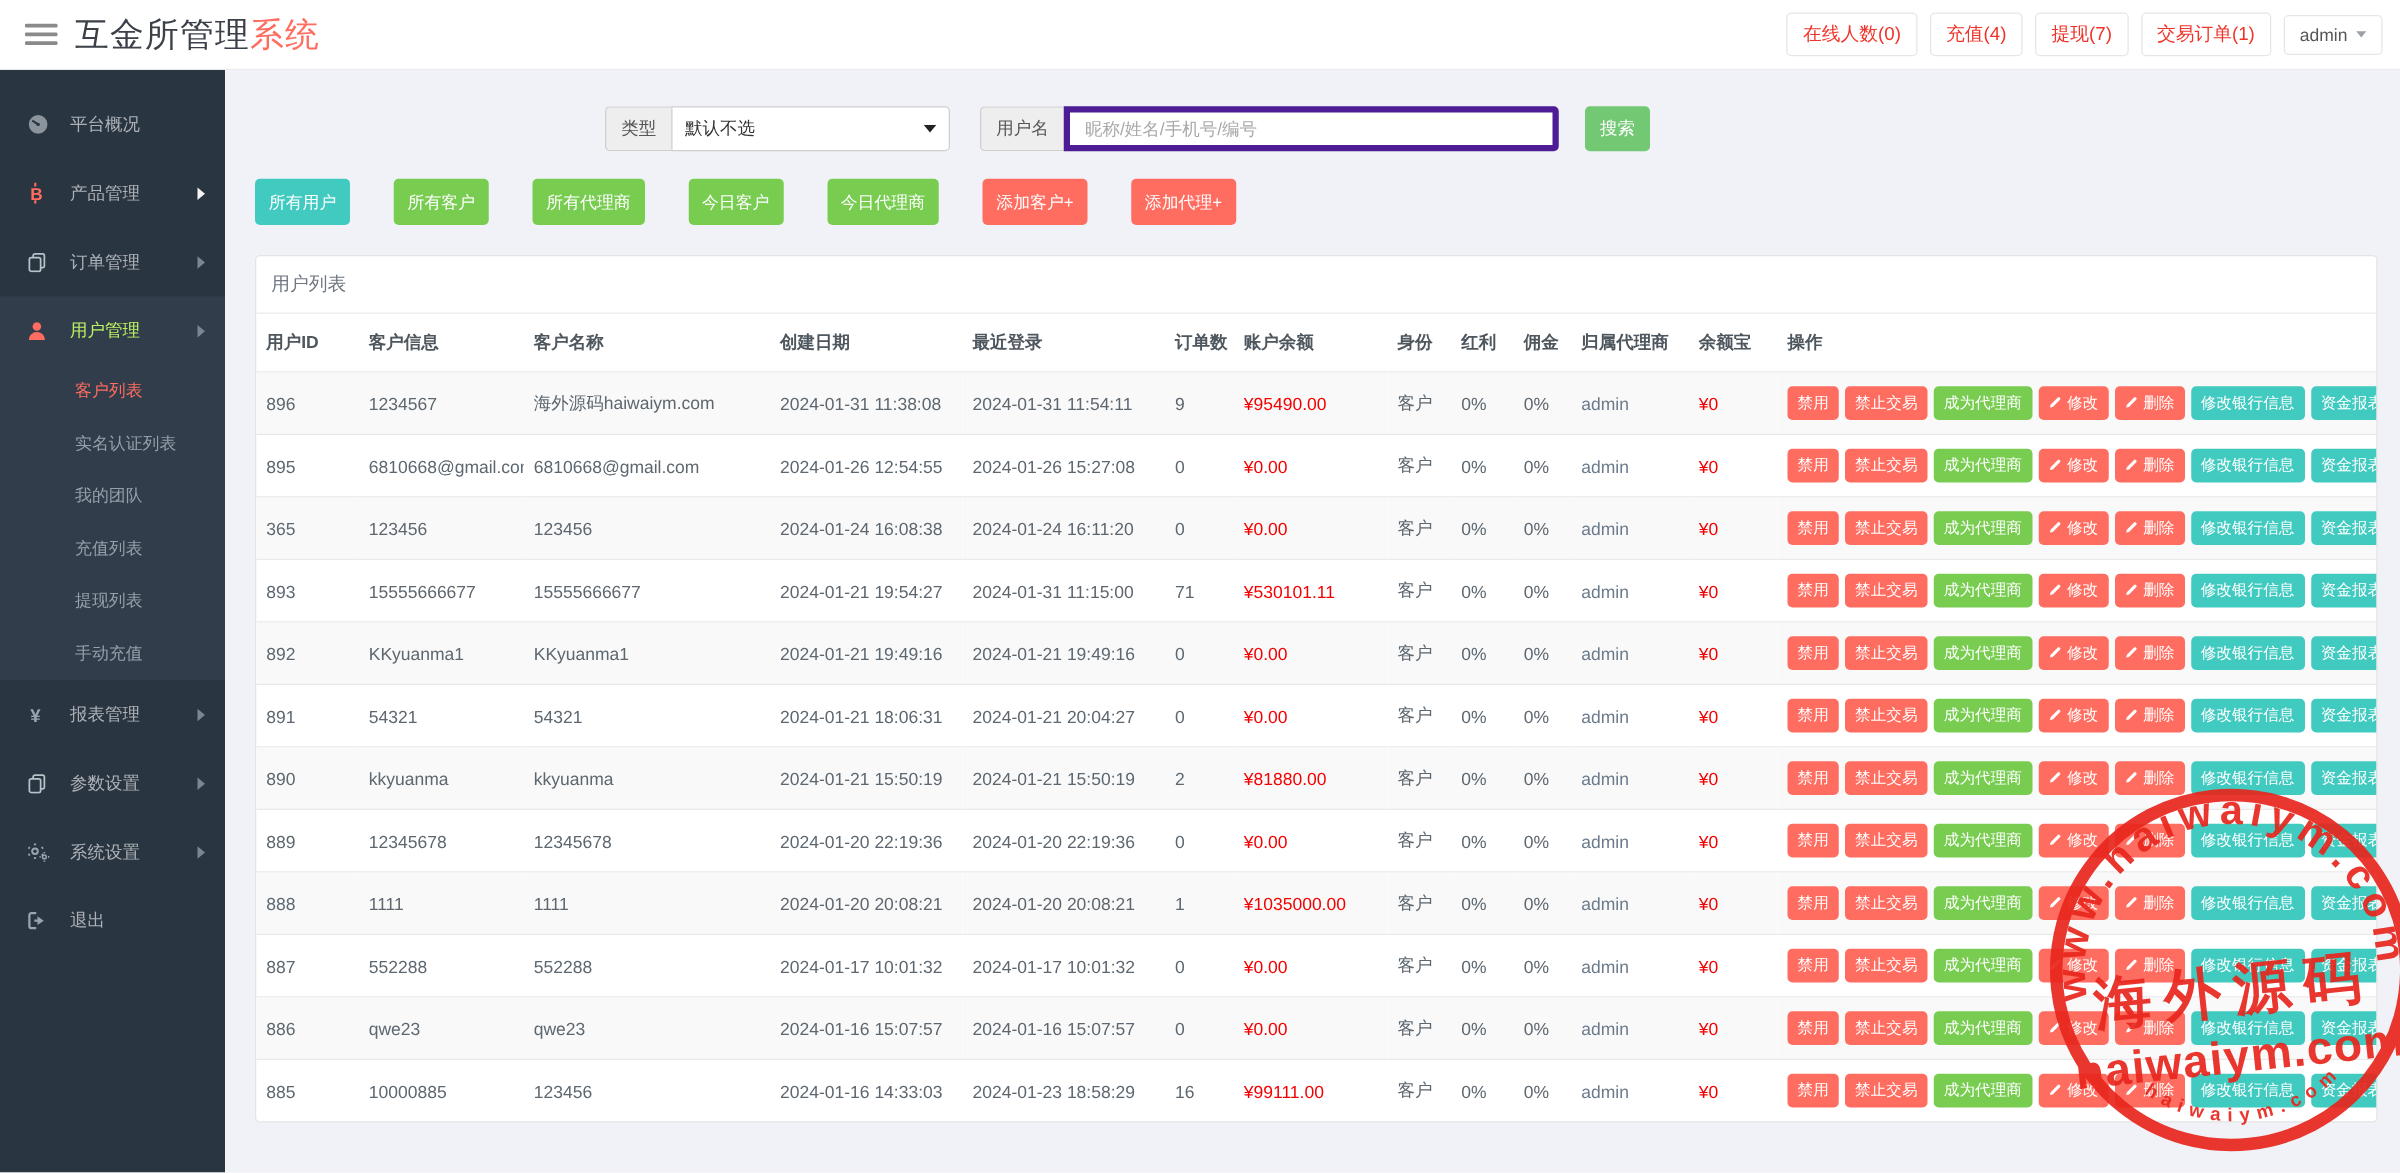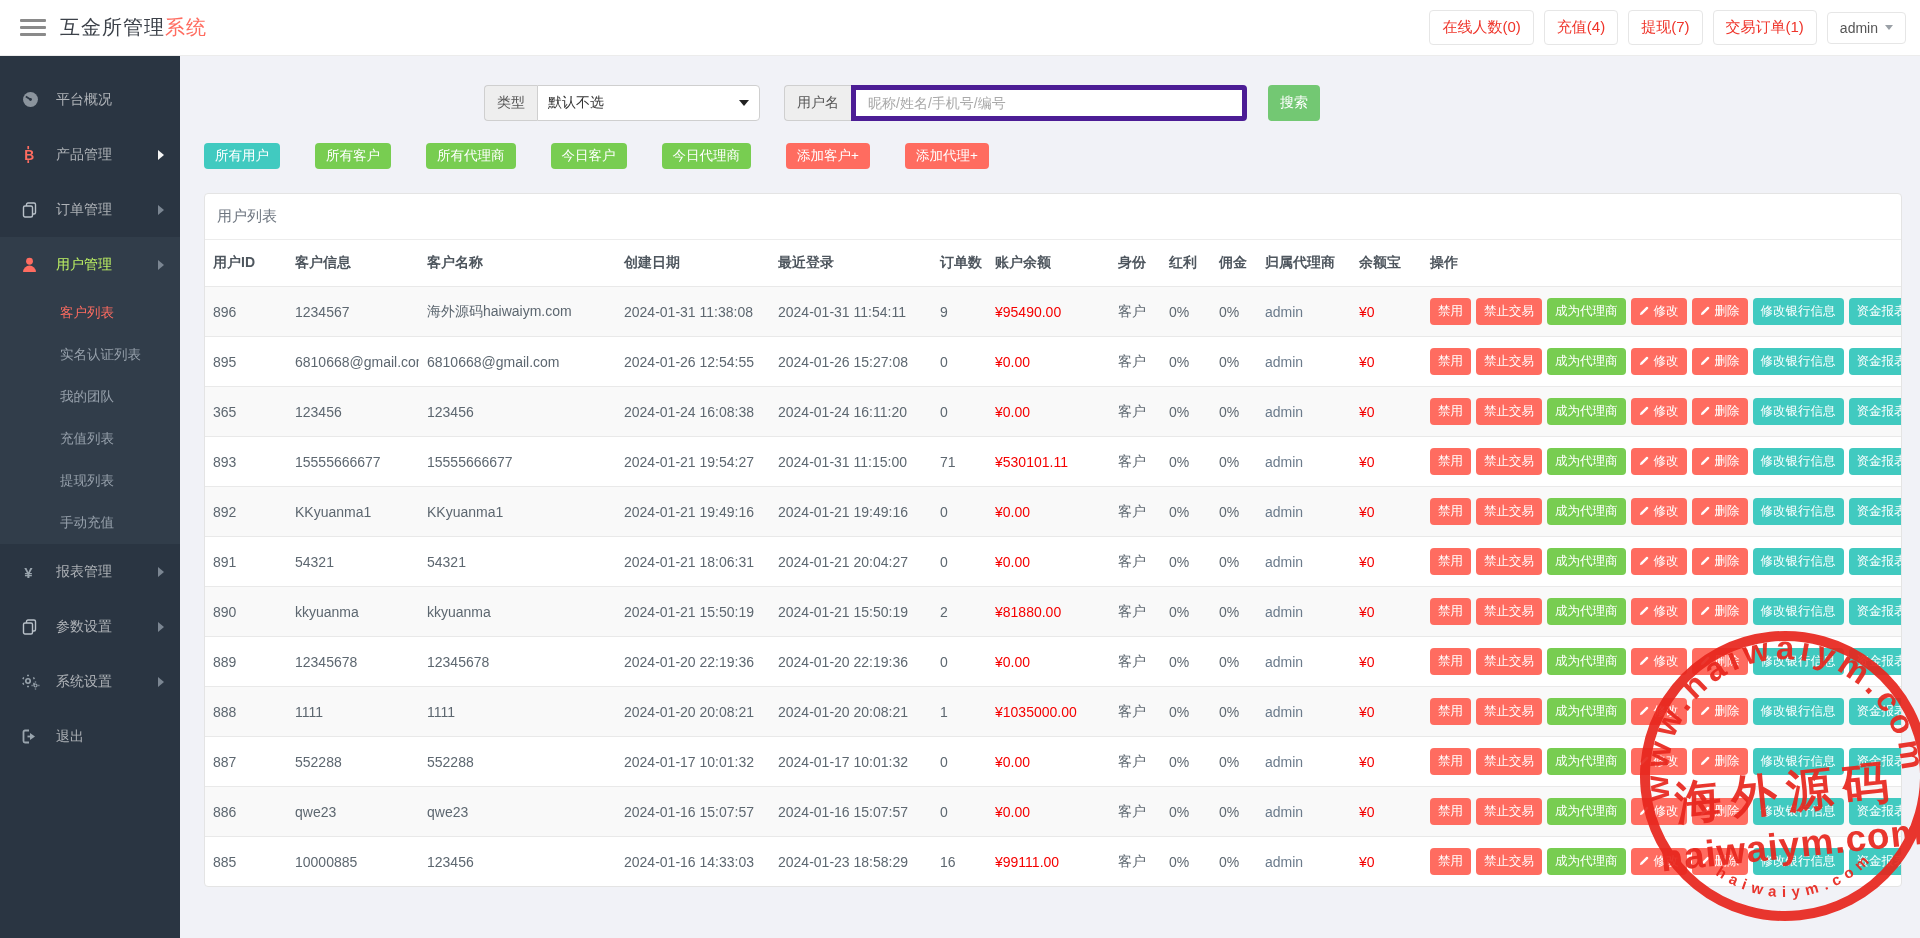--- a/index.html
+++ b/index.html
@@ -4,21 +4,21 @@
 <style>
   * { margin:0; padding:0; box-sizing:border-box; }
   html,body { width:1920px; height:938px; overflow:hidden; background:#f1f2f7;
     font-family:"Liberation Sans","DejaVu Sans",sans-serif; }
 
   
   .topbar { height:56px; background:#fff; display:flex; align-items:center;
     border-bottom:1px solid #ececec; padding:0 14px; }
   .hamburger { width:26px; cursor:pointer; margin:0 14px 0 6px; }
   .hamburger span { display:block; height:3px; background:#8a8a8a; margin:4px 0; border-radius:1px; }
-  .brand { font-size:20px; color:#3c4149; letter-spacing:1px; }
+  .brand { font-size:27px; color:#3c4149; letter-spacing:1px; }
   .brand .accent { color:#ff6c60; }
   .topbar-right { margin-left:auto; display:flex; align-items:center; gap:10px; }
   .stat-btn { background:#fff; border:1px solid #e6e6e6; border-radius:4px;
     color:#ef342a; font-size:15px; padding:7px 12px; cursor:pointer; white-space:nowrap; }
   .user-menu { border:1px solid #e6e6e6; border-radius:4px; padding:7px 12px;
     font-size:14px; color:#555; display:flex; align-items:center; gap:7px; cursor:pointer; }
   .caret-down { width:0; height:0; border-left:4px solid transparent;
     border-right:4px solid transparent; border-top:5px solid #9aa0a6; }
 
   
@@ -55,21 +55,21 @@
     border-right:5px solid transparent; border-top:6px solid #222; }
   .ig-input { width:396px; border:5px solid #4c1d95; border-radius:0 4px 4px 0;
     padding:0 12px; font-size:14px; color:#333; outline:none; }
   .ig-input::placeholder { color:#a9a9a9; }
   .gap24 { width:24px; } .gap21 { width:21px; }
   .search-btn { height:36px; padding:0 12px; background:#73c873; color:#fff; border:none;
     border-radius:4px; font-size:14px; cursor:pointer; }
 
   
   .toolbar { margin-top:22px; display:flex; }
-  .tb-btn { height:26px; padding:0 11px; margin-right:35px; border:none; border-radius:4px;
+  .tb-btn { height:37px; padding:0 11px; margin-right:35px; border:none; border-radius:4px;
     color:#fff; font-size:13.5px; cursor:pointer; white-space:nowrap; }
   .tb-btn.teal { background:#41cac0; }
   .tb-btn.green { background:#78cd51; }
   .tb-btn.red { background:#ff6c60; }
 
   
   .panel { margin-top:24px; background:#fff; border:1px solid #e4e4e4; border-radius:4px; }
   .panel-title { padding:13px 12px; font-size:15px; color:#6e7680; border-bottom:1px solid #ececec; }
   table { width:100%; border-collapse:collapse; table-layout:fixed; }
   th { text-align:left; font-size:14px; color:#4e565e; font-weight:bold;

